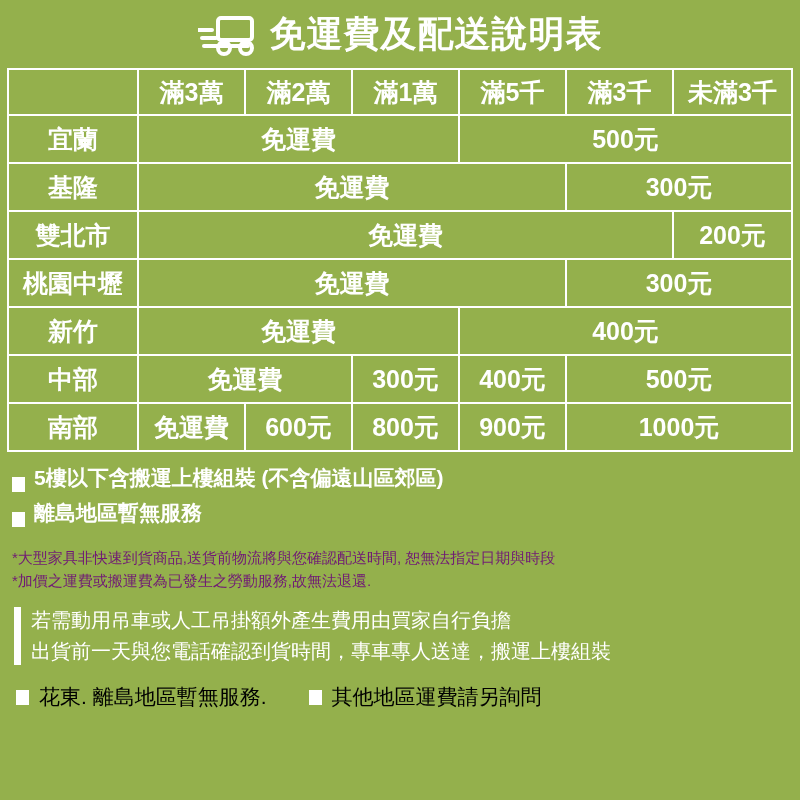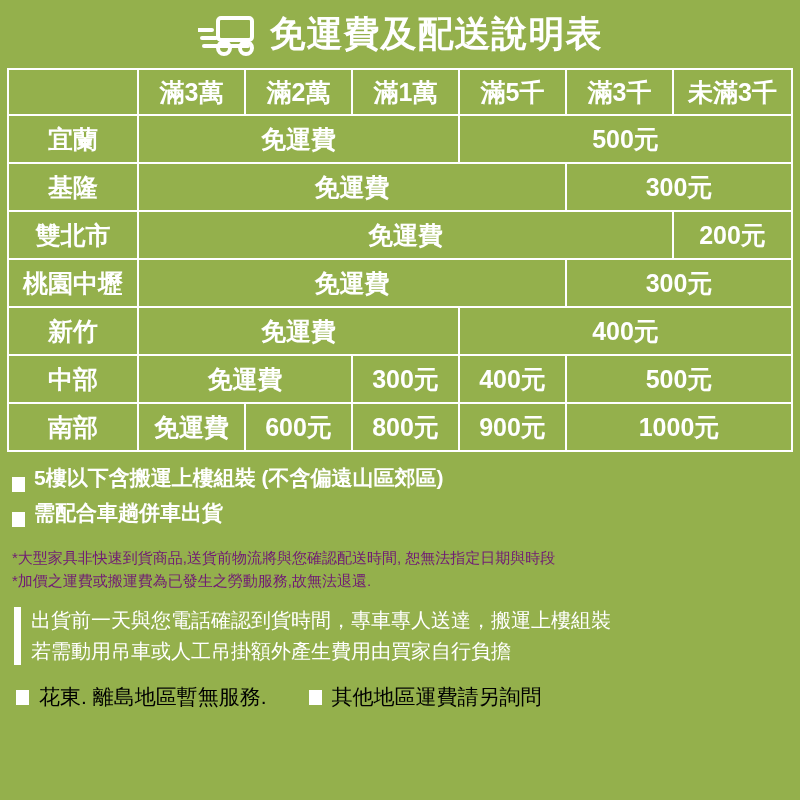--- a/index.html
+++ b/index.html
@@ -237,34 +237,34 @@
       </tbody>
   </table>
 
   <div class="notes">
     <div class="note-line">
       <span class="sq"></span>
       <span class="note-text">5樓以下含搬運上樓組裝 (不含偏遠山區郊區)</span>
     </div>
     <div class="note-line">
       <span class="sq"></span>
-      <span class="note-text">需配合車趟併車出貨</span>
+      <span class="note-text">離島地區暫無服務</span>
     </div>
   </div>
 
   <div class="small-notes">
     <div class="small-line">*大型家具非快速到貨商品,送貨前物流將與您確認配送時間, 恕無法指定日期與時段</div>
     <div class="small-line">*加價之運費或搬運費為已發生之勞動服務,故無法退還.</div>
   </div>
 
   <div class="bar-block">
     <span class="vbar"></span>
     <div class="bar-lines">
+      <div class="bar-line">若需動用吊車或人工吊掛額外產生費用由買家自行負擔</div>
       <div class="bar-line">出貨前一天與您電話確認到貨時間，專車專人送達，搬運上樓組裝</div>
-      <div class="bar-line">若需動用吊車或人工吊掛額外產生費用由買家自行負擔</div>
     </div>
   </div>
 
   <div class="footer-row">
     <span class="sq"></span>
     <span class="footer-text">花東. 離島地區暫無服務.</span>
     <span class="footer-gap"></span>
     <span class="sq"></span>
     <span class="footer-text">其他地區運費請另詢問</span>
   </div>

